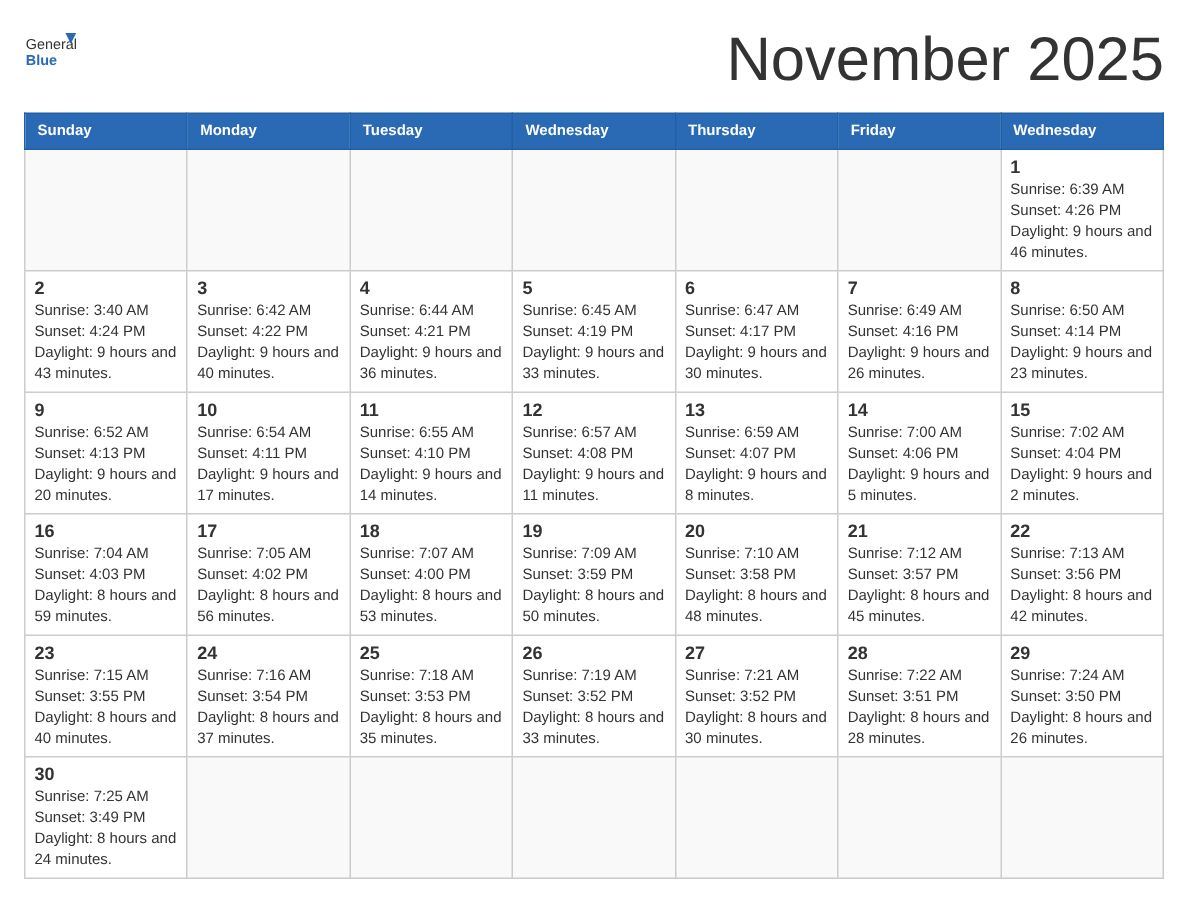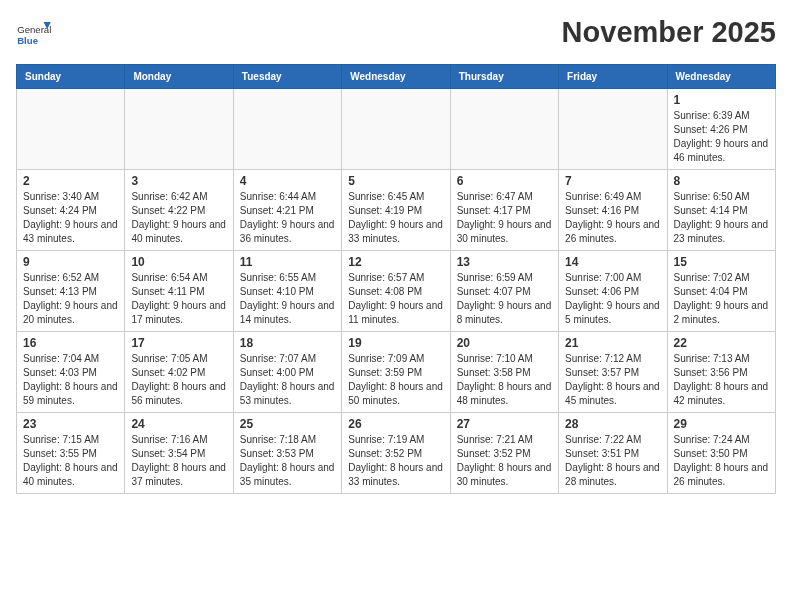--- a/index.html
+++ b/index.html
@@ -23,22 +23,22 @@
       gap: 4px;
     }
     .logo-icon {
       width: 36px;
       height: 36px;
     }
     .title-section {
       text-align: right;
     }
     .month-title {
-      font-size: 29px;
-      font-weight: bold;
+      font-size: 41px;
+      font-weight: normal;
       color: #333;
     }
     .location-title {
       font-size: 14px;
       color: #555;
     }
     .calendar-table {
       width: 100%;
       border-collapse: collapse;
       border: 1px solid #ccc;
@@ -292,14 +292,28 @@
 Sunset: 3:51 PM
 Daylight: 8 hours and 28 minutes.</div>
         </td>
         <td>
           <span class="day-number">29</span>
           <div class="day-info">Sunrise: 7:24 AM
 Sunset: 3:50 PM
 Daylight: 8 hours and 26 minutes.</div>
         </td>
       </tr>
+      <tr class="last-row">
+        <td>
+          <span class="day-number">30</span>
+          <div class="day-info">Sunrise: 7:25 AM
+Sunset: 3:49 PM
+Daylight: 8 hours and 24 minutes.</div>
+        </td>
+        <td class="empty"></td>
+        <td class="empty"></td>
+        <td class="empty"></td>
+        <td class="empty"></td>
+        <td class="empty"></td>
+        <td class="empty"></td>
+      </tr>
     </tbody>
 </table>
 
 </body></html>

